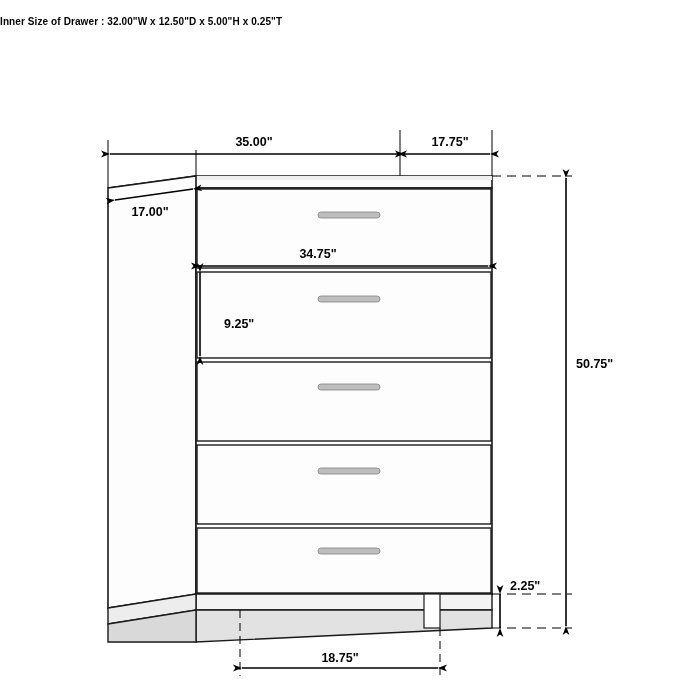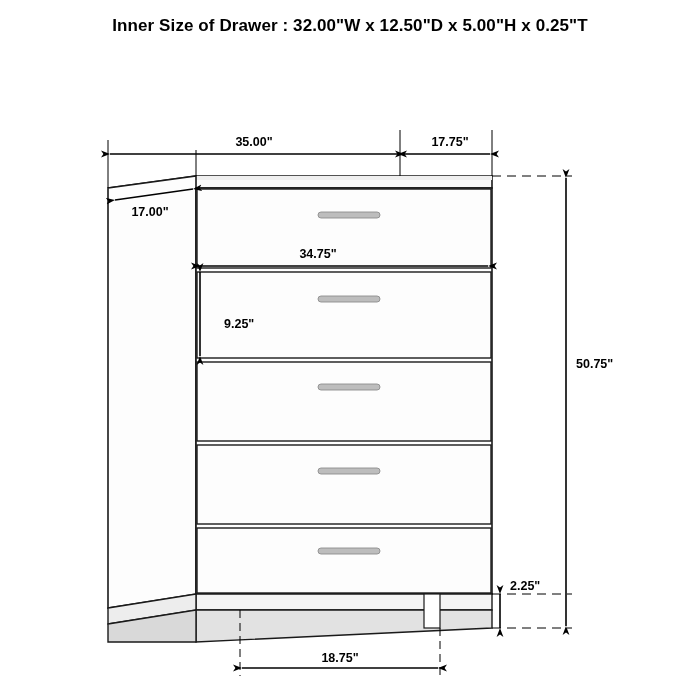--- a/index.html
+++ b/index.html
@@ -18,22 +18,22 @@
   #stage {
     position: relative;
     width: 700px;
     height: 700px;
   }
   .title {
     position: absolute;
     top: 16px;
     left: 0;
     width: 700px;
-    text-align: center;
-    font-size: 17px;
+    text-align: left;
+    font-size: 10px;
     font-weight: bold;
     letter-spacing: 0.1px;
   }
   svg.diagram {
     position: absolute;
     top: 0;
     left: 0;
     width: 700px;
     height: 700px;
   }

